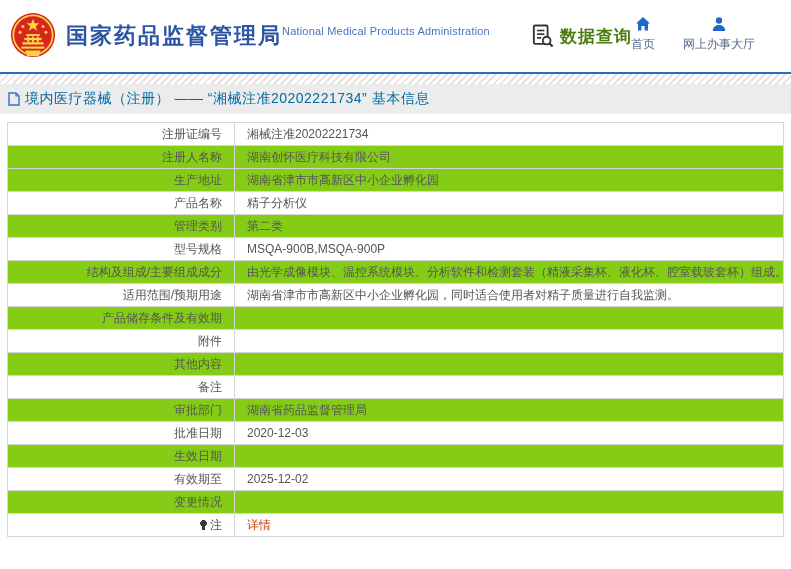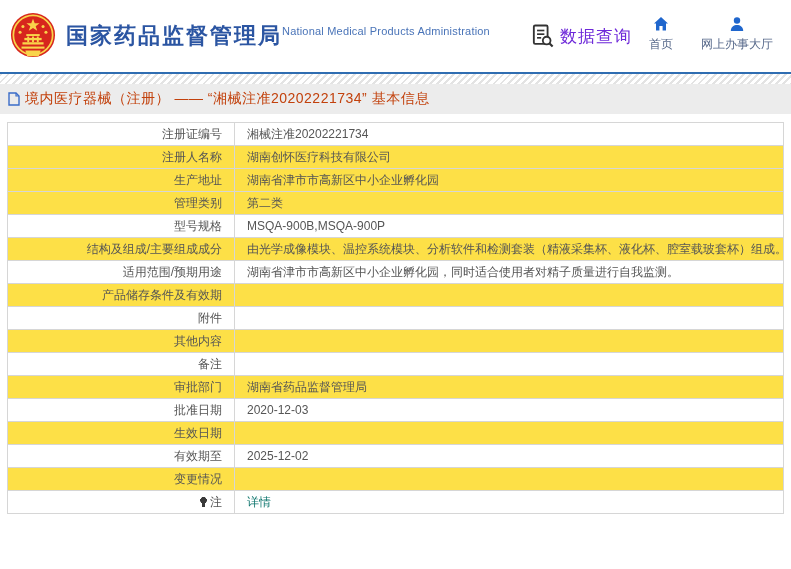--- a/index.html
+++ b/index.html
@@ -10,45 +10,45 @@
   }
   
   .header{height:72px;background:#fff;display:flex;align-items:center;position:relative;}
   .logo{display:flex;align-items:center;margin-left:10px;cursor:pointer;}
   .emblem{width:46px;height:52px;margin-right:10px;flex:0 0 auto;}
   .title-block{display:flex;flex-direction:row;}
   .site-title{font-size:22px;font-weight:bold;color:#2b55a2;letter-spacing:2px;line-height:26px;}
   .site-subtitle{font-size:11px;color:#4a74b8;margin-top:2px;letter-spacing:.2px;}
   .section-entry{display:flex;align-items:center;margin-left:42px;cursor:pointer;}
   .section-entry svg{width:22px;height:24px;margin-right:6px;}
-  .section-label{font-size:17px;color:#6d28d9;letter-spacing:1px;}
-  .top-nav{position:absolute;right:18px;top:16px;display:flex;gap:28px;}
+  .section-label{font-size:17px;color:#4d7c0f;letter-spacing:1px;font-weight:bold;}
+  .top-nav{position:absolute;right:36px;top:16px;display:flex;gap:28px;}
   .nav-item{display:flex;flex-direction:column;align-items:center;cursor:pointer;}
   .nav-item svg{width:16px;height:16px;margin-bottom:4px;}
   .nav-label{font-size:12px;color:#56688a;}
   
   .blue-line{height:2px;background:#2f6db1;}
   .hatch-band{
     height:10px;
     background:repeating-linear-gradient(135deg,#e3e3e3 0 2px,#ffffff 2px 5px);
   }
   
   .breadcrumb-bar{height:30px;background:#ececec;display:flex;align-items:center;padding-left:8px;}
   .breadcrumb-bar svg{width:12px;height:14px;margin-right:5px;flex:0 0 auto;}
-  .breadcrumb-text{font-size:14px;color:#c2410c;letter-spacing:.5px;}
+  .breadcrumb-text{font-size:14px;color:#0369a1;letter-spacing:.5px;}
   
   .table-wrap{margin:8px 23px 0 7px;}
   table.info{border-collapse:collapse;width:777px;table-layout:fixed;}
   table.info td{
     border:1px solid #d6d6d6;height:22px;padding:0 12px;
     font-size:12px;color:#555;overflow:hidden;white-space:nowrap;
   }
   td.label-cell{width:202px;text-align:right;color:#555;}
-  tr.alt td{background:#fde047;}
-  td.value-cell a{color:#0f766e;text-decoration:none;cursor:pointer;}
+  tr.alt td{background:#84cc16;}
+  td.value-cell a{color:#c2410c;text-decoration:none;cursor:pointer;}
   .note-icon{
     display:inline-block;width:7px;height:10px;margin-right:3px;vertical-align:-1px;
     background:
       radial-gradient(circle at 50% 32%, #3a3a3a 0 3.2px, transparent 3.4px),
       linear-gradient(#3a3a3a,#3a3a3a) 50% 100%/3px 4px no-repeat;
     background-repeat:no-repeat;
   }
 </style>
 </head>
 <body>
@@ -126,20 +126,24 @@
           <td class="value-cell">湘械注准20202221734</td>
         </tr>
         <tr class="alt">
           <td class="label-cell">注册人名称</td>
           <td class="value-cell">湖南创怀医疗科技有限公司</td>
         </tr>
         <tr class="alt">
           <td class="label-cell">生产地址</td>
           <td class="value-cell">湖南省津市市高新区中小企业孵化园</td>
         </tr>
+        <tr>
+          <td class="label-cell">产品名称</td>
+          <td class="value-cell">精子分析仪</td>
+        </tr>
         <tr class="alt">
           <td class="label-cell">管理类别</td>
           <td class="value-cell">第二类</td>
         </tr>
         <tr>
           <td class="label-cell">型号规格</td>
           <td class="value-cell">MSQA-900B,MSQA-900P</td>
         </tr>
         <tr class="alt">
           <td class="label-cell">结构及组成/主要组成成分</td>

